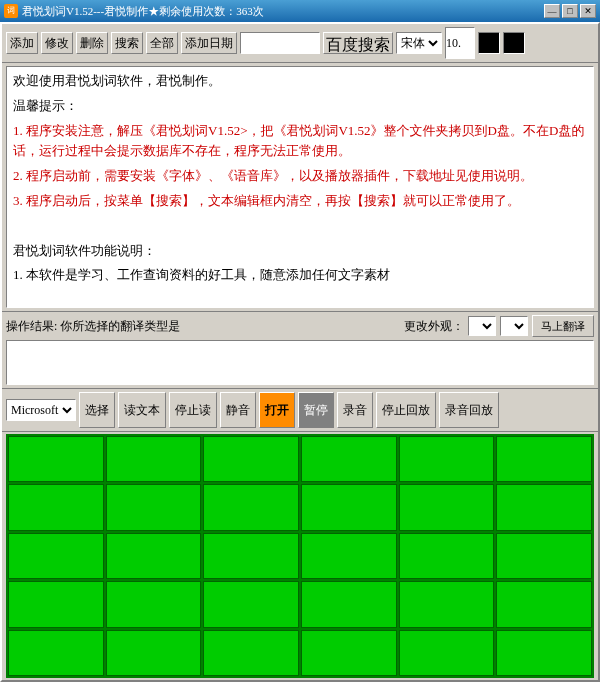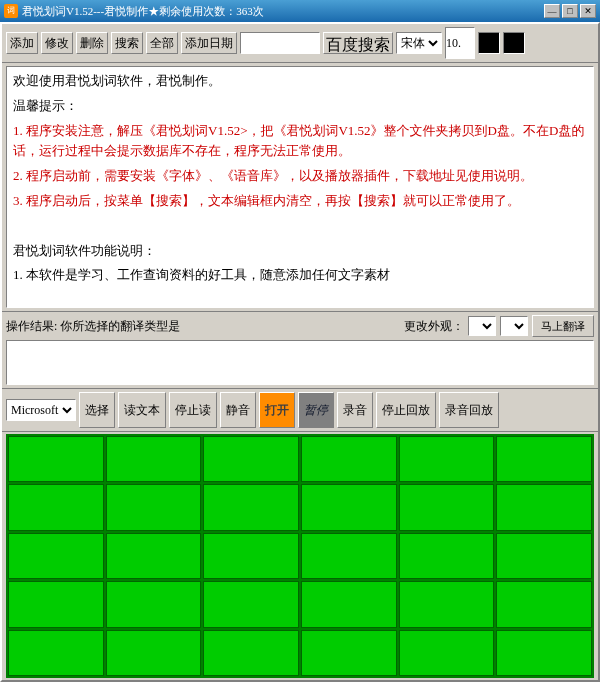--- a/index.html
+++ b/index.html
@@ -238,28 +238,27 @@
       border: 1px solid;
       border-color: #fff #808080 #808080 #fff;
       padding: 2px 5px;
       font-size: 12px;
       font-family: '宋体', SimSun, serif;
       cursor: pointer;
       height: 36px;
     }
     .bottom-btn.orange {
       background: #ff8c00;
-      color: #404040;
+      color: #000000;
       font-weight: bold;
       text-align: right;
     }
     .bottom-btn.gray-stop {
       background: #808080;
-      color: #0f172a;
-      font-style: italic;
+      color: #ffffff;
     }
     #date-info {
       text-align: center;
       font-size: 11px;
       font-family: '宋体', SimSun, serif;
       line-height: 1.3;
       flex: 1;
     }
 
     

